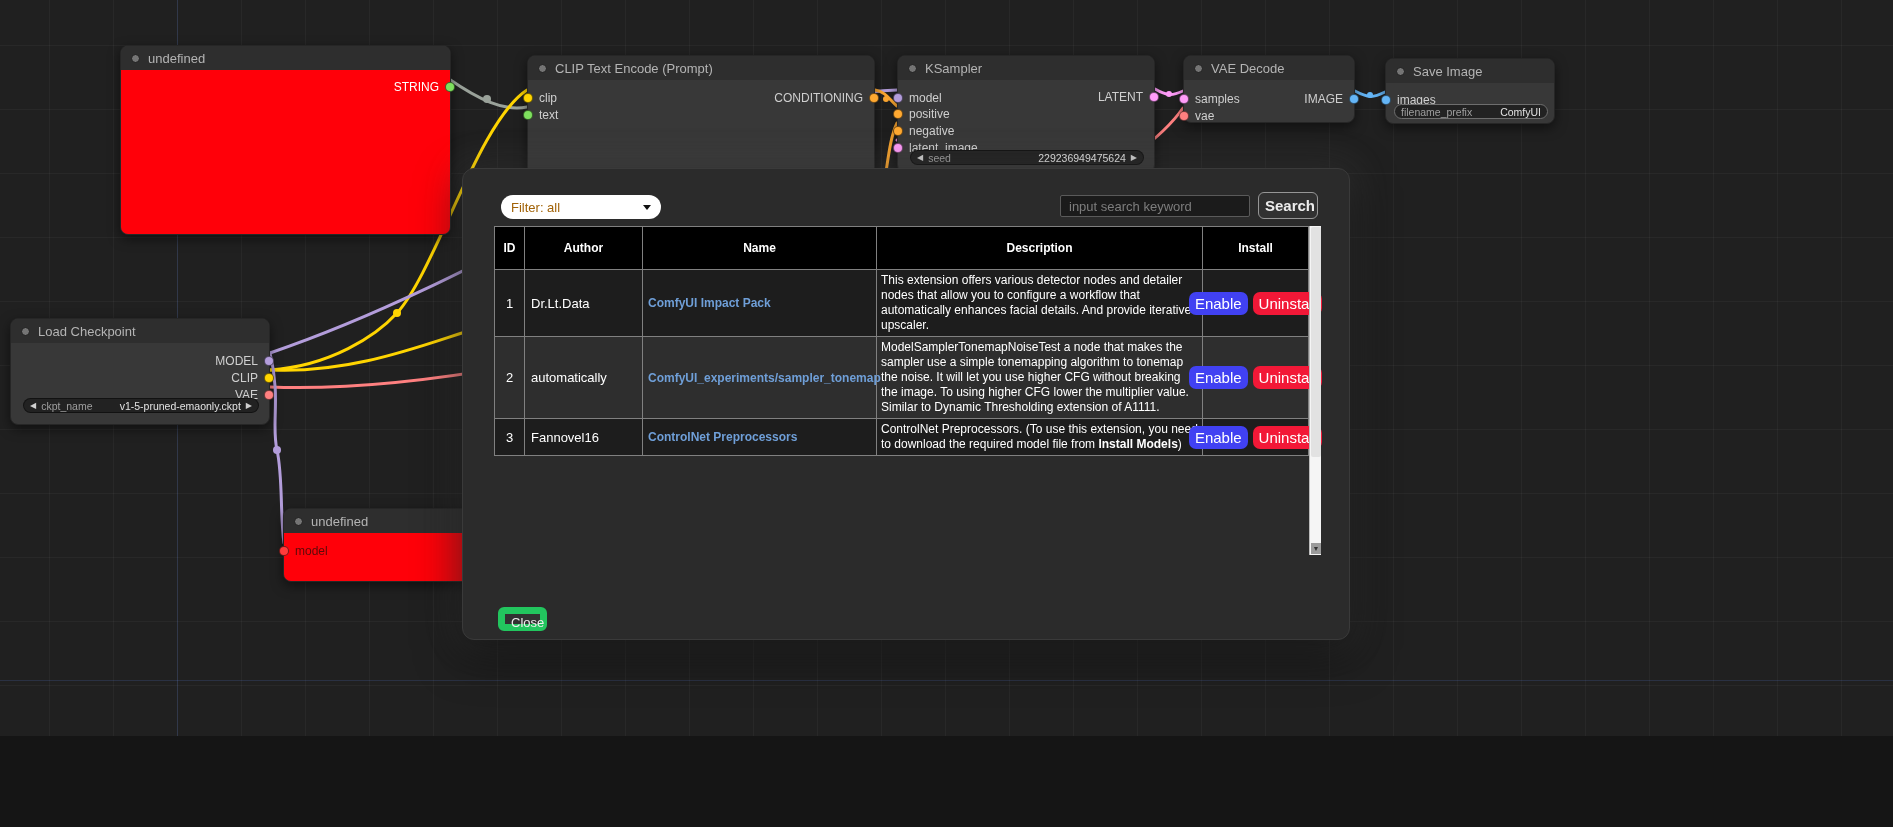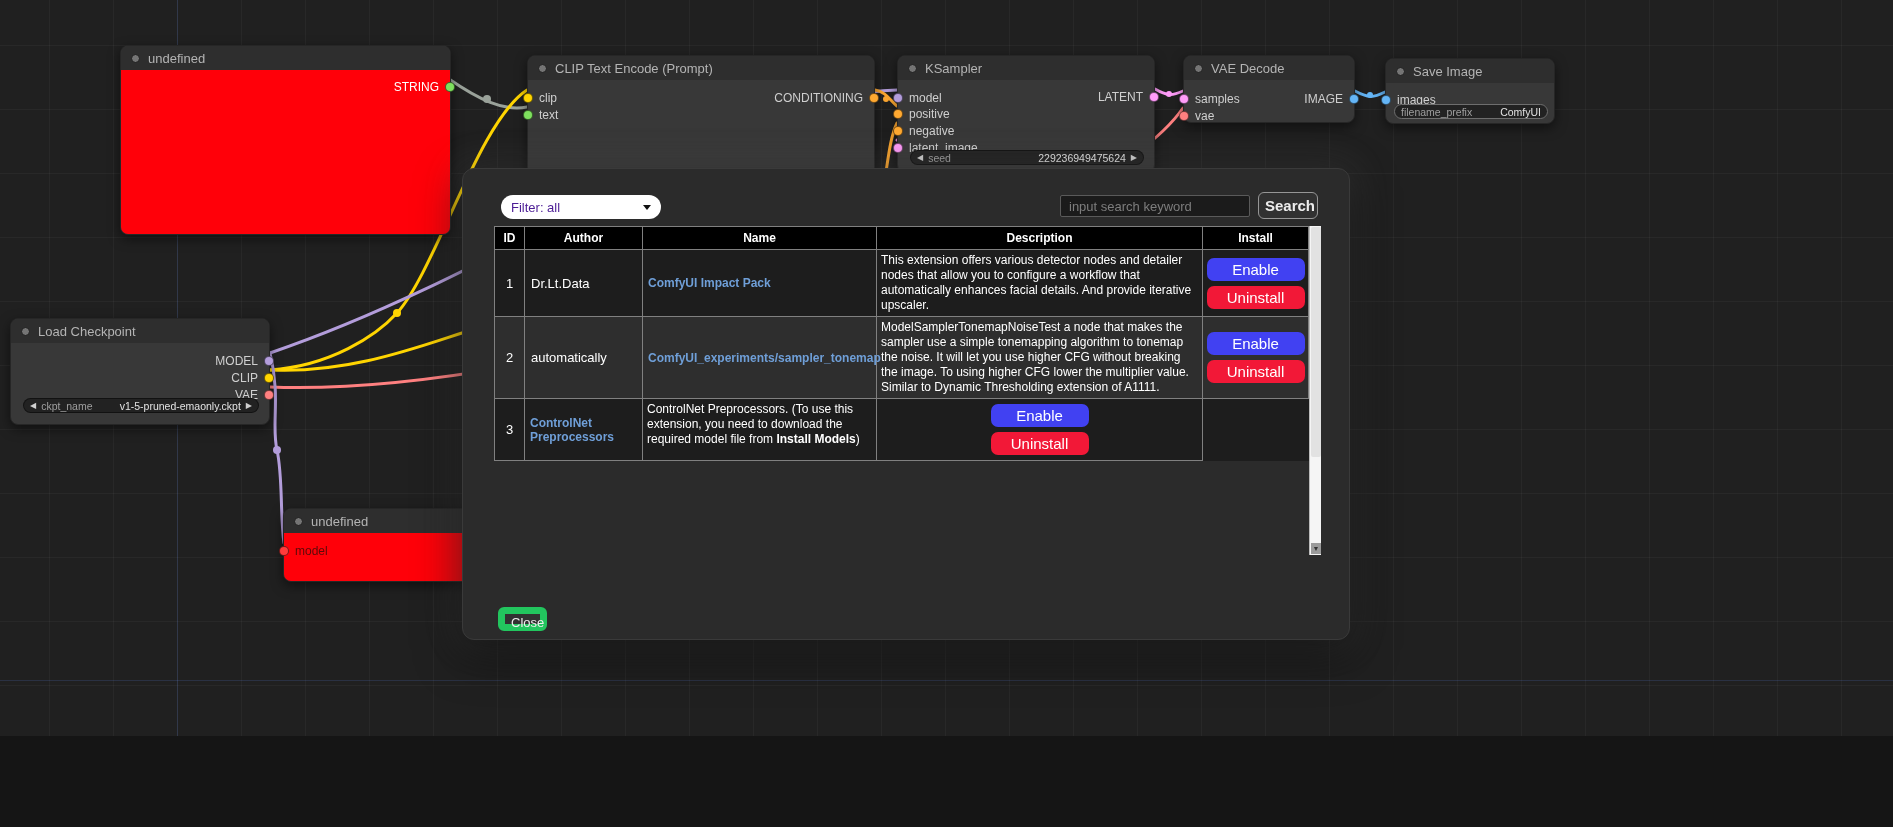--- a/index.html
+++ b/index.html
@@ -32,43 +32,43 @@
   .label-onred{color:#ffffff;}
   .label-dark{color:#5b0a0a;}
   .widget{position:absolute;height:15px;background:#222;border:1px solid rgba(0,0,0,.45);border-radius:8px;display:flex;align-items:center;font-size:10.5px;color:#bbb;padding:0 6px;gap:5px;box-sizing:border-box;}
   .widget .arrow{font-size:8px;color:#cfcfcf;line-height:1;}
   .widget .wlabel{color:#9f9f9f;}
   .widget .wvalue{margin-left:auto;color:#e2e2e2;}
 
   
   .dialog{position:absolute;left:462px;top:168px;width:888px;height:472px;background:#2b2b2b;border-radius:12px;z-index:10;
     box-shadow:0 0 35px 8px rgba(190,190,190,.10), 0 14px 45px rgba(0,0,0,.65);border:1px solid #3a3a3a;box-sizing:border-box;}
-  .filter-select{position:absolute;left:38px;top:26px;width:160px;height:24px;background:#fff;border-radius:12px;color:#4c1d95;
+  .filter-select{position:absolute;left:38px;top:26px;width:160px;height:24px;background:#fff;border-radius:12px;color:#a16207;
     font-size:13px;display:flex;align-items:center;justify-content:space-between;padding:0 10px;box-sizing:border-box;cursor:pointer;}
   .caret{width:0;height:0;border-left:4px solid transparent;border-right:4px solid transparent;border-top:5px solid #111;}
   .search-input{position:absolute;left:597px;top:26px;width:190px;height:22px;background:#1b1b1b;border:1px solid #5a5a5a;
     color:#ddd;font-size:13px;padding:0 8px;box-sizing:border-box;border-radius:2px;font-family:"Liberation Sans",sans-serif;}
   .search-input::placeholder{color:#7d7d7d;}
   .btn{font-family:"Liberation Sans",sans-serif;cursor:pointer;}
   .btn-search{position:absolute;left:795px;top:23px;width:60px;height:27px;background:#313131;border:1px solid #969696;border-radius:6px;color:#ededed;font-size:15px;font-weight:bold;}
   .btn-close{position:absolute;left:35px;top:438px;width:49px;height:24px;background:#313131;border:7px solid #22c55e;border-radius:6px;color:#ededed;font-size:13px;}
 
   .ext-table{position:absolute;left:31px;top:57px;width:814px;border-left:1px solid #808080;border-top:1px solid #808080;box-sizing:content-box;}
   .thead{display:grid;grid-template-columns:30px 118px 234px 326px 106px;background:#000;}
-  .thcell{color:#fff;font-weight:bold;font-size:12px;text-align:center;padding:4px 0;border-right:1px solid #808080;border-bottom:1px solid #808080;}
+  .thcell{color:#fff;font-weight:bold;font-size:12px;text-align:center;padding:14px 0;border-right:1px solid #808080;border-bottom:1px solid #808080;}
   .trow{display:grid;grid-template-columns:30px 118px 234px 326px 106px;}
   .trow:nth-child(odd){background:#1d1d1d;}
   .trow:nth-child(even){background:#2e2e2e;}
   .tcell{border-right:1px solid #808080;border-bottom:1px solid #808080;color:#fff;box-sizing:border-box;}
   .tcell.id{display:flex;align-items:center;justify-content:center;font-size:13px;}
   .tcell.author{display:flex;align-items:center;padding-left:6px;font-size:13px;}
   .tcell.name{display:flex;align-items:center;padding-left:5px;}
   .ext-link{color:var(--link,#6f9fd8);font-weight:bold;font-size:12px;text-decoration:none;cursor:pointer;}
   .tcell.desc{font-size:12px;line-height:15px;padding:3px 4px;}
-  .tcell.install{display:flex;flex-direction:column;align-items:center;justify-content:center;gap:5px;padding:5px 0;}
+  .tcell.install{display:flex;flex-direction:row;align-items:center;justify-content:center;gap:5px;padding:5px 0;}
   .btn-enable{width:98px;height:23px;background:var(--enable,#4141f2);border:none;border-radius:7px;color:#fff;font-size:15px;}
   .btn-uninstall{width:98px;height:23px;background:var(--uninstall,#f21837);border:none;border-radius:7px;color:#fff;font-size:15px;text-align:center;}
 
   .scrollbar{position:absolute;left:846px;top:57px;width:12px;height:329px;background:#f5f5f5;border-left:1px solid #bbb;box-sizing:border-box;}
   .scroll-thumb{position:absolute;left:1px;top:1px;width:10px;height:230px;background:#e2e2e2;border-radius:2px;}
   .scroll-down{position:absolute;left:1px;bottom:1px;width:10px;height:11px;background:#9a9a9a;color:#333;font-size:7px;display:flex;align-items:center;justify-content:center;}
 </style>
 </head>
 <body>
 
@@ -279,20 +279,21 @@
               <a class="ext-link">ComfyUI_experiments/sampler_tonemap</a>
             </div>
             <div class="tcell desc">ModelSamplerTonemapNoiseTest a node that makes the sampler use a simple tonemapping algorithm to tonemap the noise. It will let you use higher CFG without breaking the image. To using higher CFG lower the multiplier value. Similar to Dynamic Thresholding extension of A1111.</div>
             <div class="tcell install">
               <button class="btn btn-enable">Enable</button>
               <button class="btn btn-uninstall">Uninstall</button>
             </div>
           </div>
           <div class="trow">
             <div class="tcell id">3</div>
+            <div class="tcell author">Fannovel16</div>
             <div class="tcell name">
               <a class="ext-link">ControlNet Preprocessors</a>
             </div>
             <div class="tcell desc">ControlNet Preprocessors. (To use this extension, you need to download the required model file from <b>Install Models</b>)</div>
             <div class="tcell install">
               <button class="btn btn-enable">Enable</button>
               <button class="btn btn-uninstall">Uninstall</button>
             </div>
           </div>
         </div>

